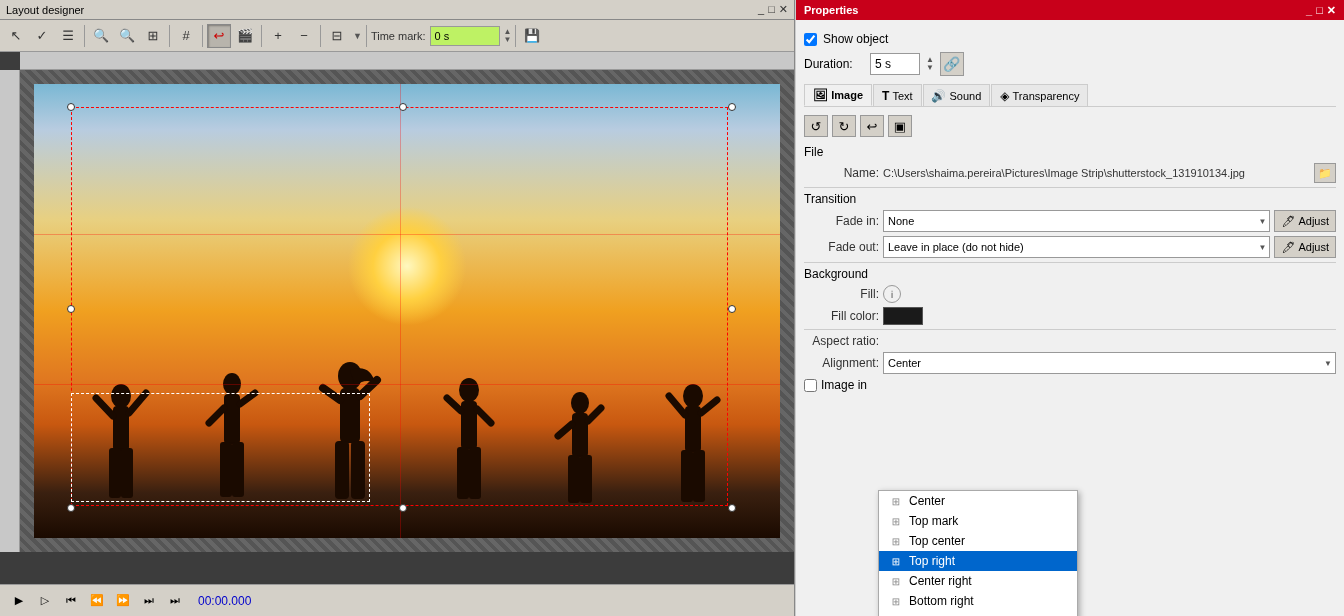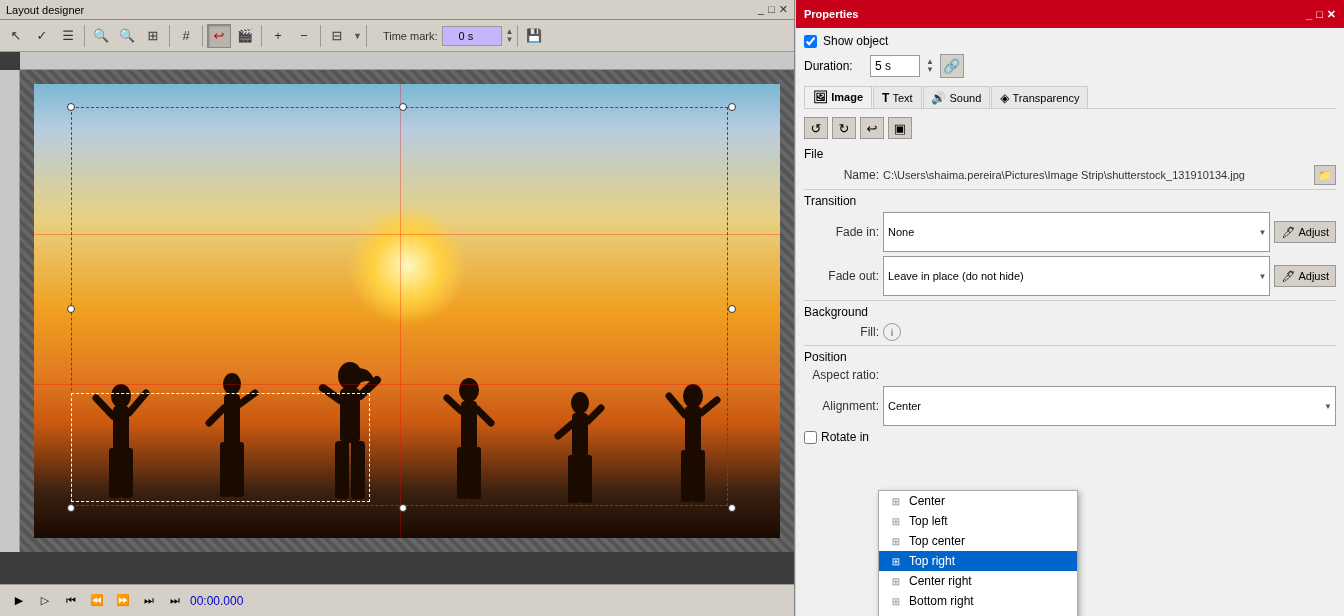--- a/index.html
+++ b/index.html
@@ -44,29 +44,29 @@
       cursor: pointer;
       display: flex; align-items: center; justify-content: center;
       font-size: 13px;
       color: #333;
     }
     .toolbar-btn.active { border: 1px solid #888; background: #b8b4ac; box-shadow: inset 1px 1px 2px rgba(0,0,0,0.3); }
 
     .toolbar-separator { width: 1px; height: 22px; background: #999; margin: 0 2px; }
 
     .time-mark-group {
-      display: flex; align-items: center; gap: 4px; margin-left: 12px;
+      display: flex; align-items: center; gap: 4px; margin-left: 0;
     }
     .time-mark-label { font-size: 11px; color: #333; }
     .time-mark-input {
-      background: #c4b5fd;
+      background: #bef264;
       border: 1px solid #999;
-      padding: 1px 16px;
+      padding: 1px 4px;
       font-size: 11px;
-      width: 60px;
+      width: 70px;
       height: 20px;
     }
     .time-mark-spinners { display: flex; flex-direction: column; }
     .time-mark-spinners span { font-size: 8px; cursor: pointer; line-height: 1; color: #555; }
 
     .canvas-area {
       flex: 1;
       background: #3c3c3c;
       position: relative;
       overflow: hidden;
@@ -140,45 +140,46 @@
       display: flex; align-items: center; justify-content: center;
       background: #d4d0c8;
       border: 1px solid transparent;
       cursor: pointer;
       font-size: 11px;
     }
 
     .timecode {
       color: #0000cc;
       font-size: 12px;
+      margin-left: 8px;
     }
 
     
     .properties-panel {
       flex: 1;
       background: #f0f0f0;
       display: flex;
       flex-direction: column;
       border-left: 1px solid #ccc;
     }
 
     .props-titlebar {
       background: #c8001a;
       padding: 3px 8px;
       display: flex;
       align-items: center;
       justify-content: space-between;
-      height: 28px;
+      height: 20px;
     }
     .props-titlebar span { font-size: 11px; color: white; font-weight: bold; }
     .props-titlebar-controls { display: flex; gap: 4px; }
     .props-titlebar-controls span { color: white; font-size: 11px; cursor: pointer; }
 
     .props-content {
-      padding: 6px 8px;
+      padding: 12px 8px;
       flex: 1;
       overflow-y: auto;
     }
 
     .show-object-row {
       display: flex; align-items: center; gap: 6px;
       margin-bottom: 6px;
     }
     .show-object-row input[type=checkbox] { width: 13px; height: 13px; }
     .show-object-row label { font-size: 12px; }
@@ -295,21 +296,21 @@
       position: absolute;
       right: 4px;
       top: 50%;
       transform: translateY(-50%);
       font-size: 8px;
       pointer-events: none;
       color: #555;
     }
     .select-wrapper select {
       width: 100%;
-      height: 40px;
+      height: 22px;
       font-size: 11px;
       border: 1px solid #999;
       background: white;
       padding: 0 18px 0 4px;
       appearance: none;
       -webkit-appearance: none;
     }
 
     .adjust-btn {
       display: flex; align-items: center; gap: 3px;
@@ -636,24 +637,27 @@
       </button>
     </div>
 
     <hr class="props-divider">
 
     <div class="section-header">Background</div>
     <div class="form-row">
       <span class="form-label">Fill:</span>
       <div class="info-icon">ℹ</div>
     </div>
+    <div class="form-row">
+      <span class="form-label">Fill color:</span>
+      <div class="color-swatch"></div>
+    </div>
 
     <hr class="props-divider">
 
-    <div class="section-header">Position</div>
     <div class="form-row">
       <span class="form-label">Aspect ratio:</span>
     </div>
     <div class="form-row" style="position:relative;">
       <span class="form-label">Alignment:</span>
       <div class="select-wrapper" style="position:relative;">
         <select>
           <option>Center</option>
           <option>Top left</option>
           <option>Top center</option>
@@ -662,32 +666,32 @@
           <option>Bottom right</option>
           <option>Bottom center</option>
           <option>Bottom left</option>
           <option>Center left</option>
         </select>
       </div>
     </div>
 
     <div class="form-row">
       <input type="checkbox" id="rotate-cb" style="">
-      <label for="rotate-cb">Rotate in</label>
+      <label for="rotate-cb">Image in</label>
     </div>
 
     <div class="dropdown-overlay" style="top:490px; left:878px;">
       <div class="dropdown-menu">
         <div class="dropdown-item">
           <span class="dropdown-icon">⊞</span>
           <span>Center</span>
         </div>
         <div class="dropdown-item">
           <span class="dropdown-icon">⊞</span>
-          <span>Top left</span>
+          <span>Top mark</span>
         </div>
         <div class="dropdown-item">
           <span class="dropdown-icon">⊞</span>
           <span>Top center</span>
         </div>
         <div class="dropdown-item selected">
           <span class="dropdown-icon">⊞</span>
           <span>Top right</span>
         </div>
         <div class="dropdown-item">

